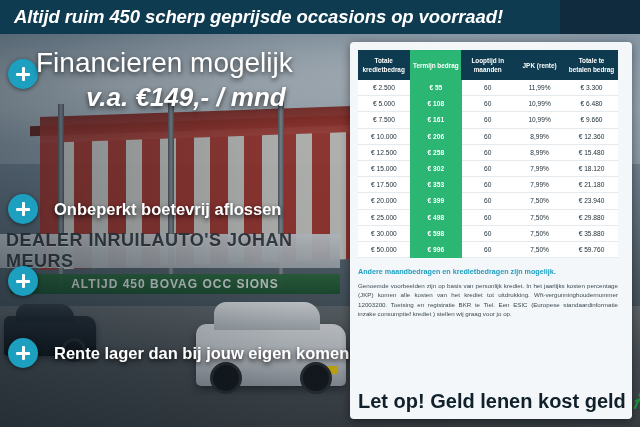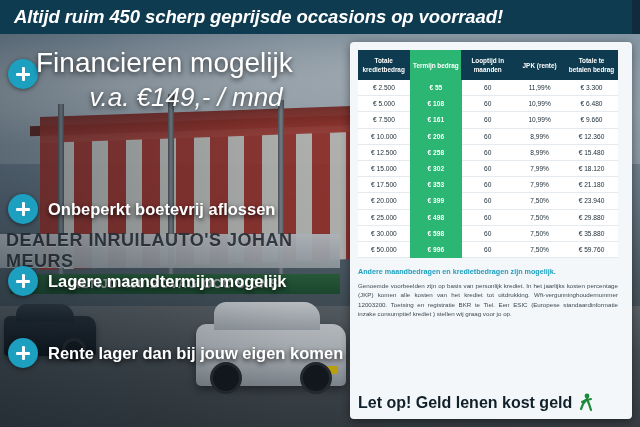--- a/index.html
+++ b/index.html
@@ -161,21 +161,21 @@
 
   .photo .scrim {
     position: absolute; left: 0; top: 0; width: 640px; height: 393px;
     background: linear-gradient(to right, rgba(8,22,33,0.45) 0%, rgba(8,22,33,0.25) 45%, rgba(8,22,33,0.15) 100%);
   }
 
   
   .topbar {
     position: absolute;
     left: 0; top: 0;
-    width: 632px;
+    width: 560px;
     height: 34px;
     background: #0e3b4f;
     display: flex;
     align-items: center;
     z-index: 5;
   }
   .topbar .headline {
     color: #ffffff;
     font-size: 18.5px;
     font-weight: bold;
@@ -202,32 +202,32 @@
     text-shadow: 0 2px 5px rgba(0,0,0,0.7);
   }
   .headline-block .l1 {
     font-size: 28px;
     font-weight: normal;
     line-height: 34px;
     white-space: nowrap;
   }
   .headline-block .l2 {
     font-size: 26px;
-    font-weight: normal;
+    font-weight: bold;
     font-style: italic;
     line-height: 34px;
     text-align: center;
     white-space: nowrap;
   }
   .bullet-row {
     position: absolute;
     left: 8px;
     display: flex;
     align-items: center;
-    gap: 10px;
+    gap: 16px;
   }
   .bullet-row.b1 { top: 25px; }
   .bullet-row.b2 { top: 160px; }
   .bullet-row.b3 { top: 232px; }
   .bullet-row.b4 { top: 304px; }
   .plus {
     flex: 0 0 auto;
     width: 30px; height: 30px;
     border-radius: 50%;
     background: #1d9fbf;
@@ -315,21 +315,21 @@
   }
   .warn {
     margin-top: auto;
     display: flex;
     align-items: center;
     gap: 6px;
     padding-top: 6px;
   }
   .warn-text {
     color: #10212b;
-    font-size: 16px;
+    font-size: 20px;
     font-weight: bold;
     white-space: nowrap;
   }
   .walker {
     flex: 0 0 auto;
     width: 16px;
     height: 20px;
     position: relative;
   }
 </style>
@@ -374,21 +374,20 @@
       <div class="l2">v.a. €149,- / mnd</div>
     </div>
 
     <div class="bullet-row b2">
       <div class="plus"></div>
       <div class="bullet-text">Onbeperkt boetevrij aflossen</div>
     </div>
 
     <div class="bullet-row b3">
       <div class="plus"></div>
-      <div class="bullet-text">Lagere maandtermijn mogelijk</div>
     </div>
 
     <div class="bullet-row b4">
       <div class="plus"></div>
       <div class="bullet-text">Rente lager dan bij jouw eigen komen</div>
     </div>
   </div>
 
   <div class="card">
     <table class="rate">

